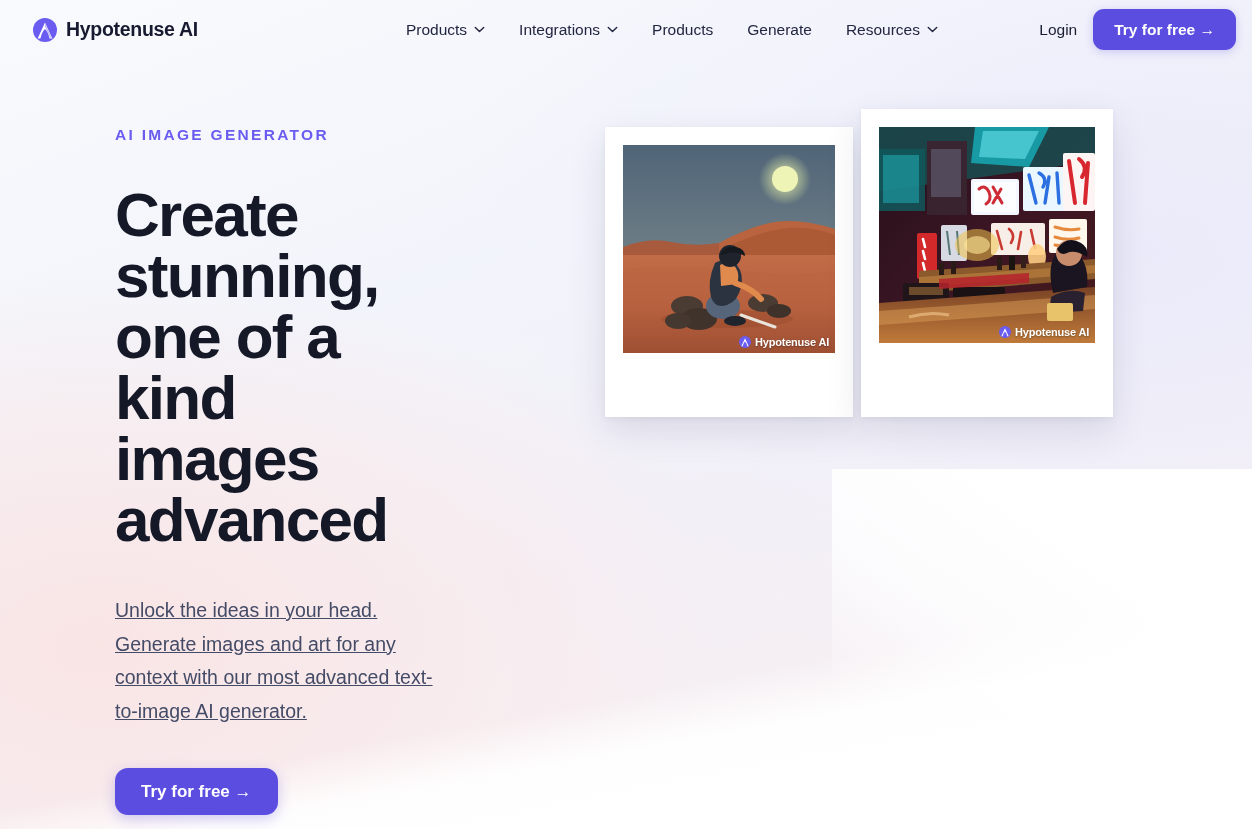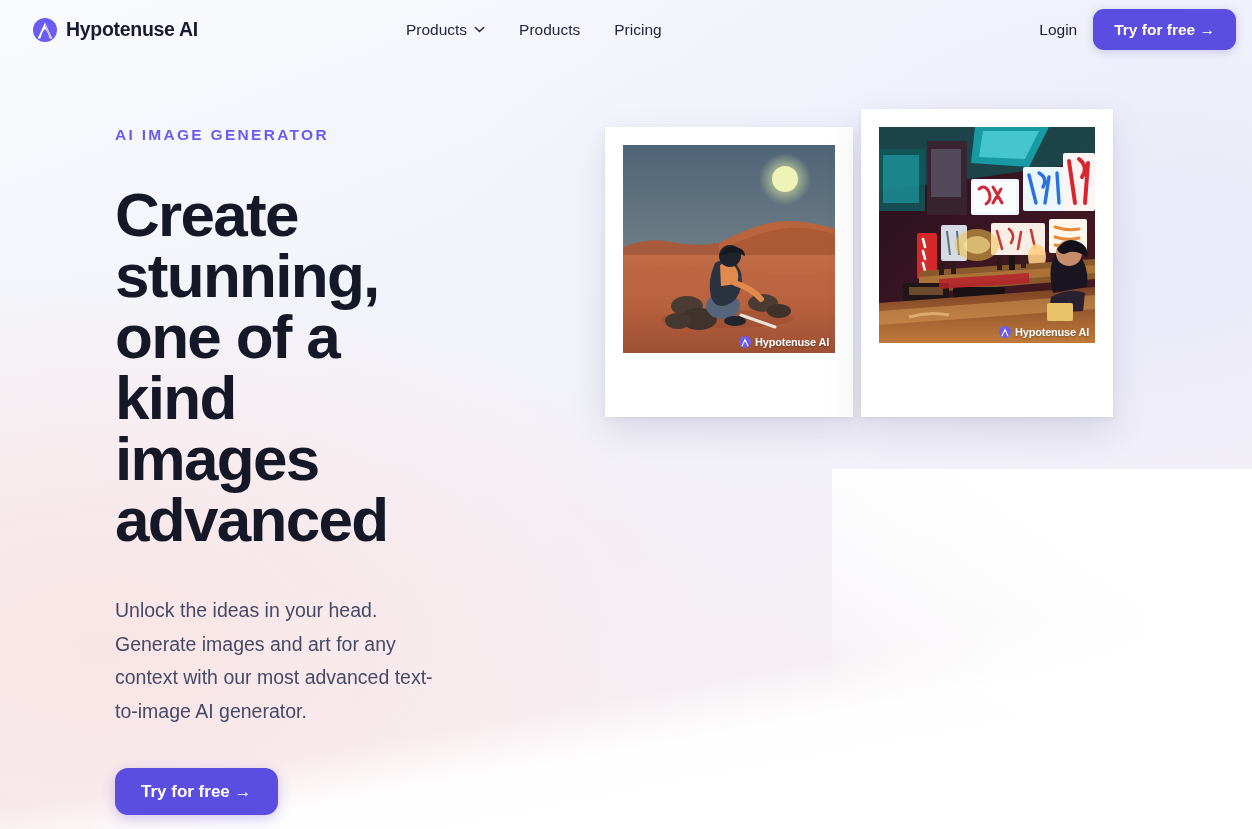--- a/index.html
+++ b/index.html
@@ -149,20 +149,21 @@
     letter-spacing: -1.7px;
     max-width: 330px;
     margin-bottom: 44px;
   }
   .hero-sub {
     font-size: 19.5px;
     line-height: 33.5px;
     color: #444b66;
     max-width: 330px;
     margin-bottom: 40px;
+    text-decoration: underline;
   }
   .btn-hero {
     display: inline-flex;
     align-items: center;
     gap: 9px;
     background: #5b4de0;
     color: #ffffff;
     font-size: 17px;
     font-weight: bold;
     border: none;
@@ -232,24 +233,36 @@
     </div>
 
     <nav class="nav">
       <div class="nav-item">
         <span>Products</span>
         <svg class="caret" viewBox="0 0 12 8">
           <path d="M1.2 1.8 L6 6.2 L10.8 1.8" fill="none" stroke="#232640" stroke-width="1.7" stroke-linecap="round" stroke-linejoin="round"></path>
         </svg>
       </div>
       <div class="nav-item">
+        <span>Integrations</span>
+        <svg class="caret" viewBox="0 0 12 8">
+          <path d="M1.2 1.8 L6 6.2 L10.8 1.8" fill="none" stroke="#232640" stroke-width="1.7" stroke-linecap="round" stroke-linejoin="round"></path>
+        </svg>
+      </div>
+      <div class="nav-item">
         <span>Products</span>
       </div>
       <div class="nav-item">
-        <span>Pricing</span>
+        <span>Generate</span>
+      </div>
+      <div class="nav-item">
+        <span>Resources</span>
+        <svg class="caret" viewBox="0 0 12 8">
+          <path d="M1.2 1.8 L6 6.2 L10.8 1.8" fill="none" stroke="#232640" stroke-width="1.7" stroke-linecap="round" stroke-linejoin="round"></path>
+        </svg>
       </div>
     </nav>
 
     <div class="header-right">
       <span class="login-link">Login</span>
       <button class="btn-primary">Try for free →</button>
     </div>
   </div>
 
   <div class="hero-left">

